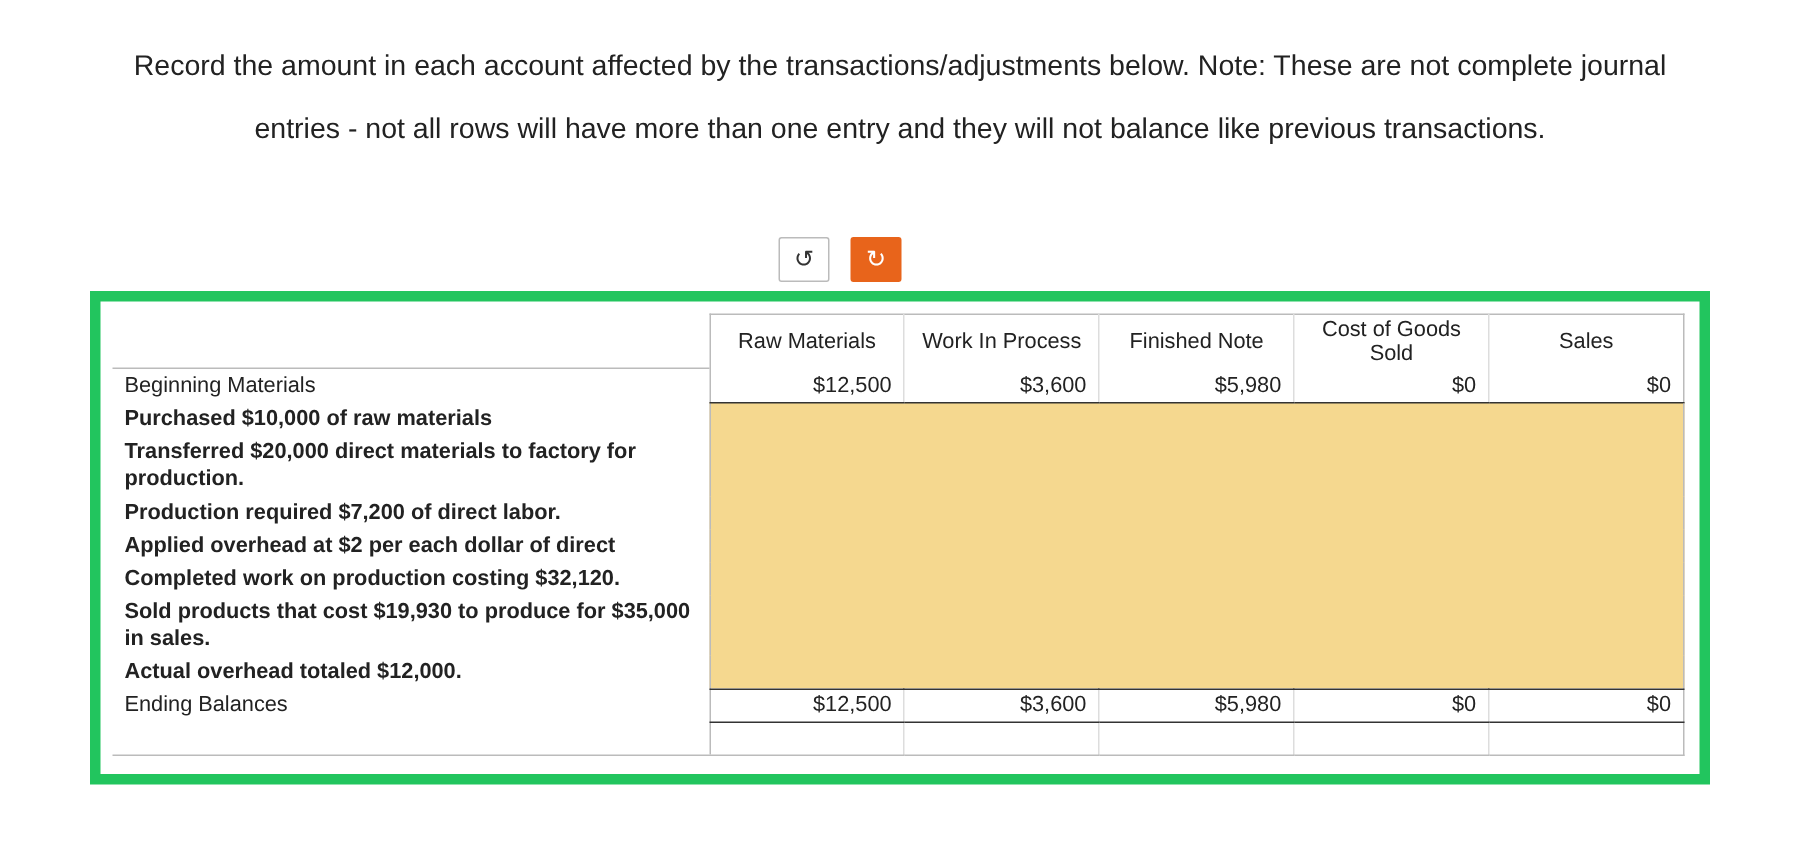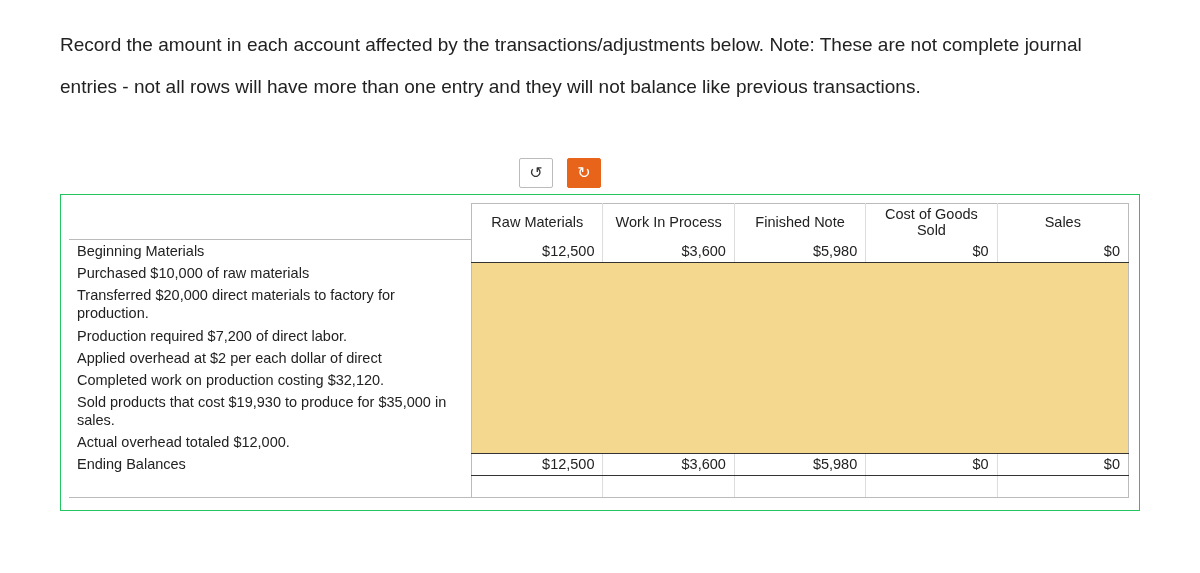--- a/index.html
+++ b/index.html
@@ -7,20 +7,21 @@
     font-family: -apple-system, BlinkMacSystemFont, "Segoe UI", Arial, sans-serif;
     color: #222;
     padding: 24px 60px;
     background: #fff;
     font-size: 18px;
   }
   .instructions {
     line-height: 2.2;
     margin-bottom: 50px;
     font-size: 19px;
+    text-align: center;
   }
   .toolbar {
     display: flex;
     gap: 14px;
     justify-content: center;
     margin-bottom: 6px;
     margin-left: -80px;
   }
   .tool-btn {
     width: 34px;
@@ -30,21 +31,21 @@
     align-items: center;
     justify-content: center;
     font-size: 16px;
     border-radius: 2px;
     cursor: pointer;
   }
   .tool-btn.undo { background: #fff; color: #333; }
   .tool-btn.redo { background: #e8641b; color: #fff; border-color: #e8641b; }
 
   .sheet-wrap {
-    border: 1px solid #22c55e;
+    border: 7px solid #22c55e;
     padding: 8px 10px 12px 8px;
   }
 
   table.sheet {
     border-collapse: collapse;
     width: 100%;
     font-size: 14.5px;
   }
   table.sheet td, table.sheet th {
     padding: 2px 8px;
@@ -73,21 +74,21 @@
   .begin-row .rowlabel { border-top: 1px solid #bbb; }
   .begin-val {
     text-align: right;
     border-left: 1px solid #bbb;
     border-right: 1px solid #ddd;
     border-bottom: 1px solid #333;
     background: #fff;
   }
   .begin-val:last-child { border-right: 1px solid #bbb; }
 
-  .input-area td.rowlabel { border: none; }
+  .input-area td.rowlabel { border: none; font-weight: bold; }
   .input-block {
     background: #f5d88f;
     border-left: 1px solid #bbb;
     border-right: 1px solid #bbb;
     border-bottom: 1px solid #333;
   }
 
   .end-row td { }
   .end-val {
     text-align: right;

